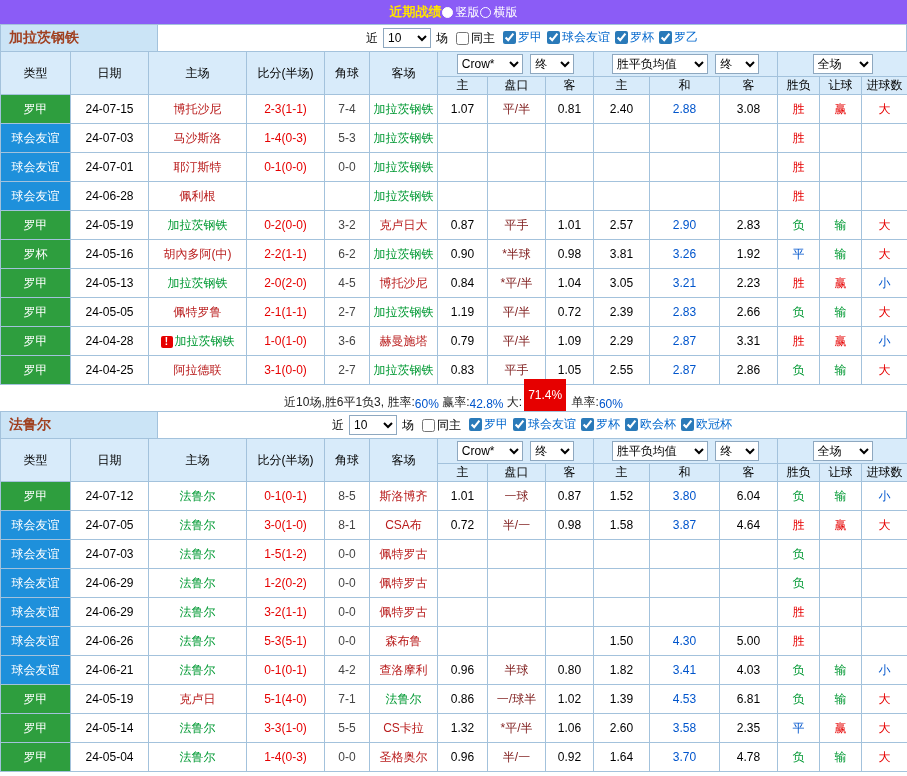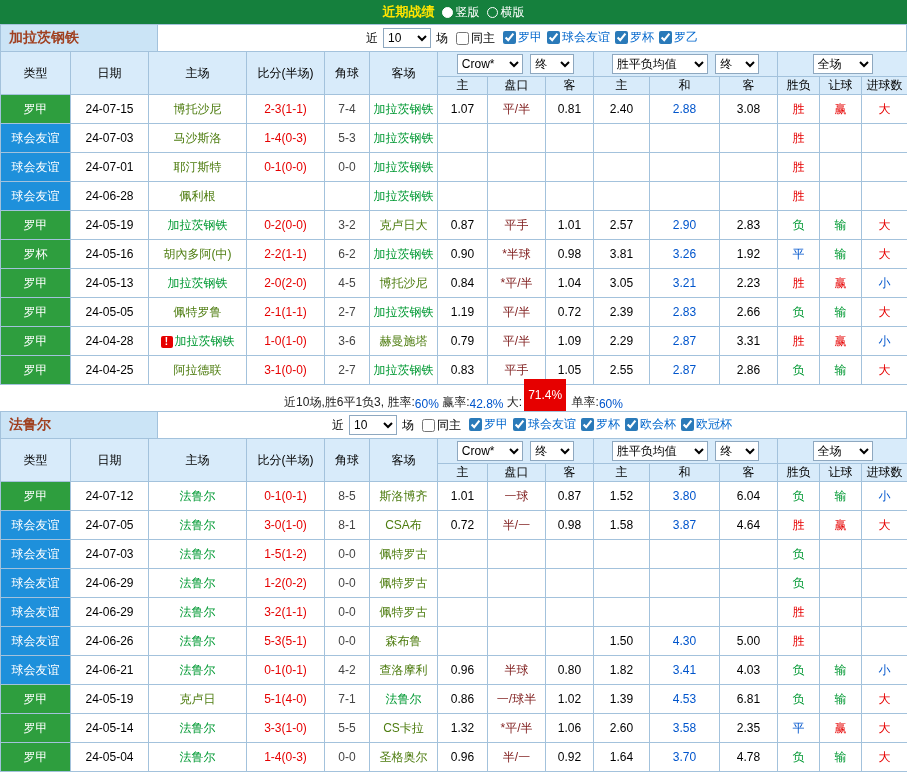--- a/index.html
+++ b/index.html
@@ -1,18 +1,18 @@
 <!DOCTYPE html>
 <html><head>
 <meta charset="utf-8">
 <style>
   html,body{margin:0;padding:0}
   body{width:907px;height:776px;overflow:hidden;background:#fff;color:#000;
        font-family:"Liberation Sans","DejaVu Sans",sans-serif;font-size:12px}
-  .topbar{height:24px;background:#15803d;display:flex;align-items:center;justify-content:center;gap:7px;color:#fff}
+  .topbar{height:24px;background:#8b5cf6;display:flex;align-items:center;justify-content:center;color:#fff}
   .topbar-title{color:#FFE400;font-weight:bold;font-size:13px}
   .radio-opt{display:inline-flex;align-items:center;gap:3px;cursor:pointer}
   .radio-dot{display:inline-block;width:9px;height:9px;border:1px solid #fff;border-radius:50%}
   .radio-dot.checked{background:#fff}
 
   .filter-row{height:26px;display:flex;align-items:stretch;border:1px solid #A3C2DC;border-bottom:none;background:#fff}
   .team-cell{width:148px;background:#CBE4F6;color:#A04020;font-weight:bold;font-size:14px;
              display:flex;align-items:center;padding-left:8px;border-right:1px solid #A3C2DC}
   .filter-controls{flex:1;display:flex;align-items:center;justify-content:center;gap:3px}
   .league-label{color:#0066CC}
@@ -23,21 +23,21 @@
   th,td{border:1px solid #A3C2DC;text-align:center;white-space:nowrap;overflow:hidden;padding:0}
   thead th{background:#D8EBFA;font-weight:normal}
   .thA{height:25px}
   .thB{height:18px}
   tbody td{height:28px;background:#fff}
   .sel{font-family:inherit;font-size:12px;height:20px;border:1px solid #8EA8C0;background:#fff;margin:0 2px}
   .sel-games{width:48px}.sel-odds{width:66px}.sel-final{width:44px}.sel-avg{width:96px}.sel-scope{width:60px}
 
   .type-green{background:#2E9E3E;color:#fff}
   .type-blue{background:#1E90DB;color:#fff}
-  .team{color:#4d7c0f}
+  .team{color:#b91c1c}
   .featured{color:#009933}
   .score{color:#E60000}
   .corner{color:#444}
   .pankou{color:#7f1d1d}
   .draw-odds{color:#0055CC}
   .res-red{color:#E60000}
   .res-green{color:#009933}
   .res-blue{color:#0055CC}
 
   .footer{height:26px;display:flex;align-items:flex-end;justify-content:center;white-space:pre}

